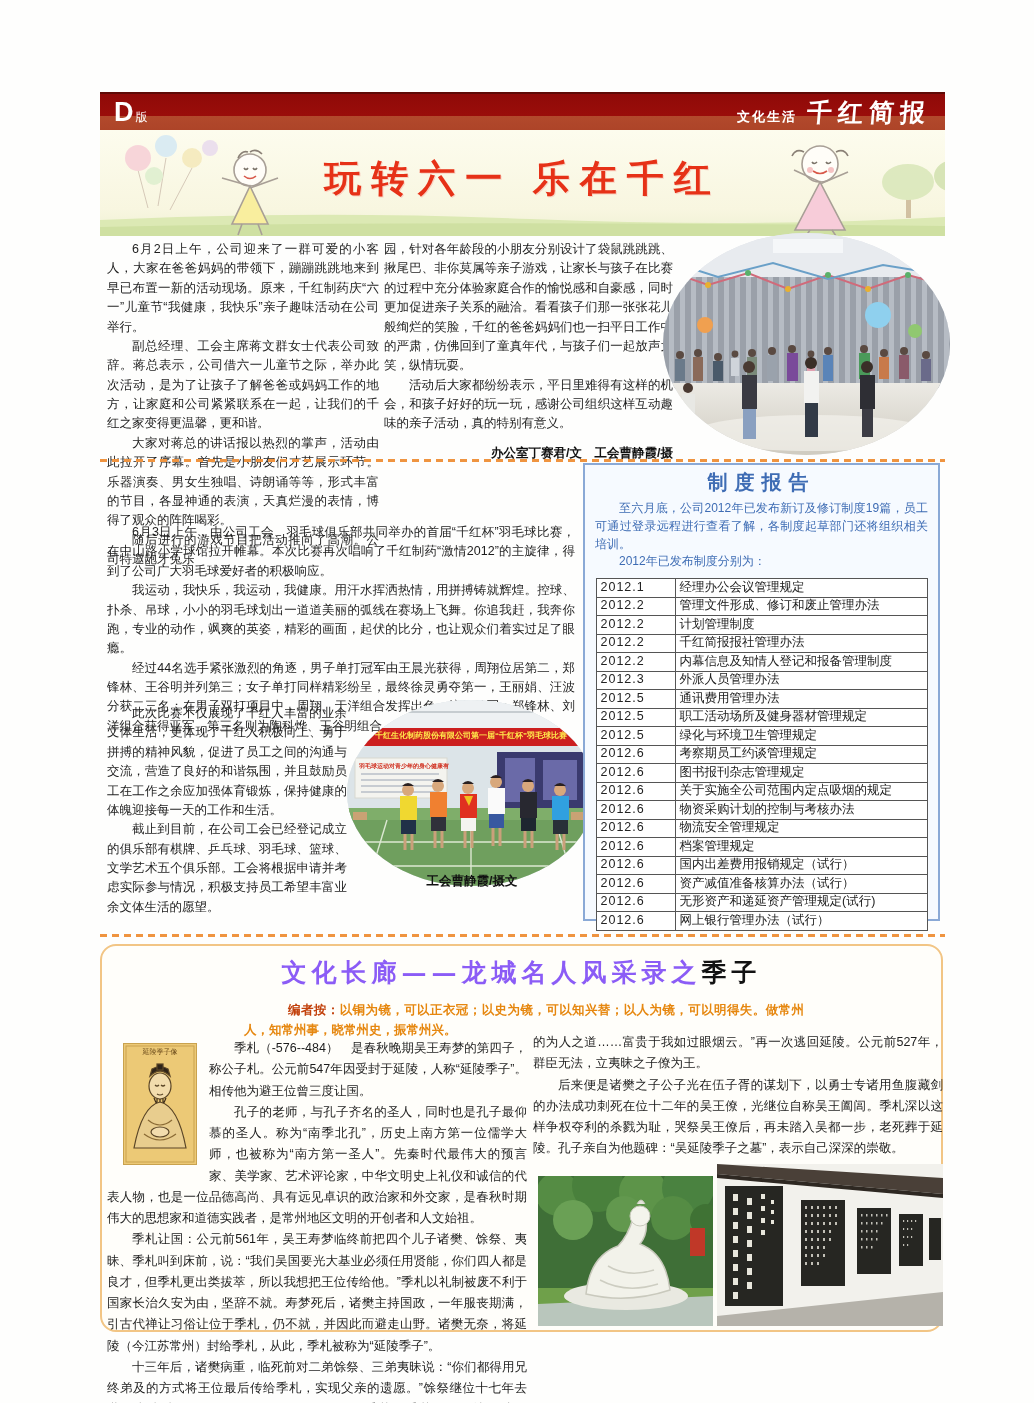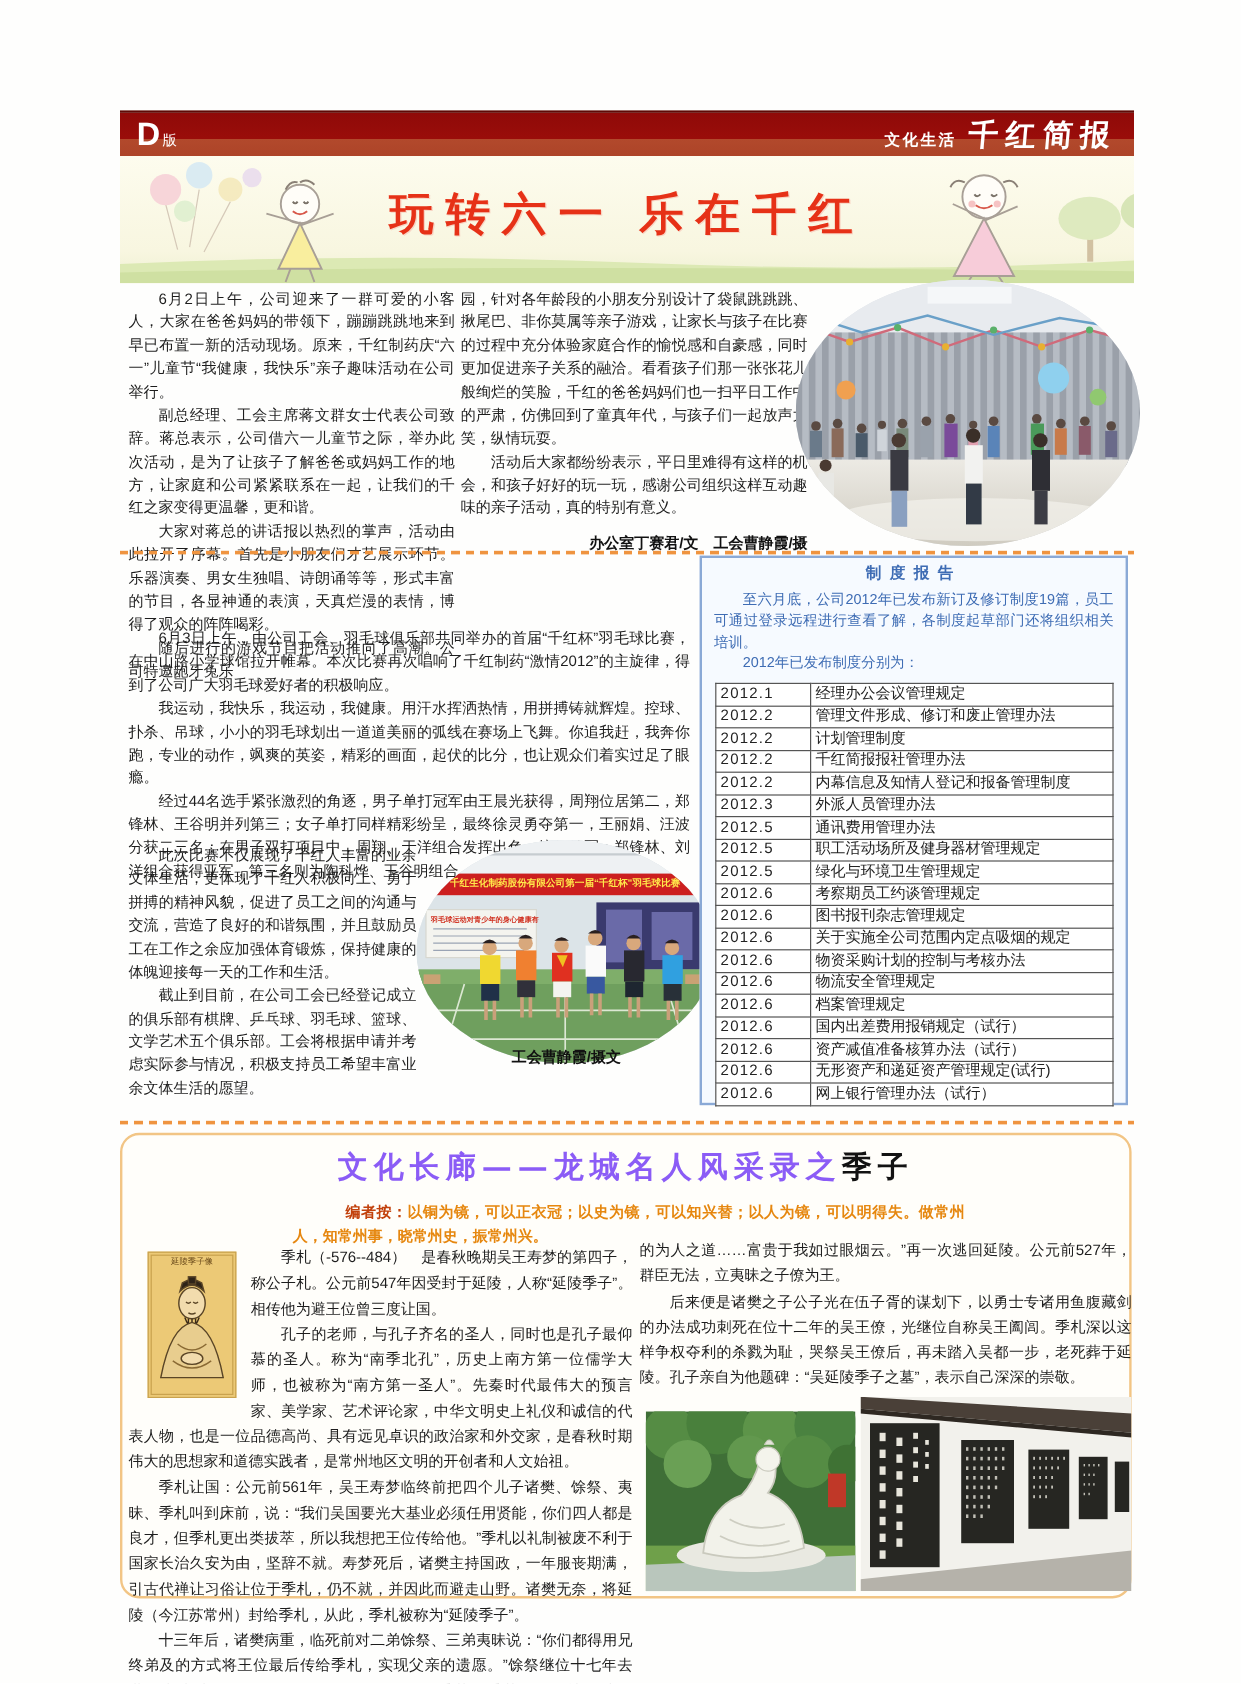--- a/index.html
+++ b/index.html
@@ -42,21 +42,21 @@
     background:repeating-linear-gradient(90deg,#ef9440 0 7px,transparent 7px 12px);}
 
   
   .bad-title{position:absolute;left:107px;top:486px;width:468px;text-align:center;
     font-size:23px;font-weight:800;color:#e60012;letter-spacing:1px;}
   .bad-byline{position:absolute;left:352px;top:873px;width:240px;text-align:center;}
 
   
   .regs{position:absolute;left:583px;top:463px;width:357px;height:458px;box-sizing:border-box;
     border:2px solid #8aa9d6;background:#f6faff;}
-  .regs-title{margin-top:4px;text-align:center;font-size:13px;font-weight:bold;
+  .regs-title{margin-top:4px;text-align:center;font-size:20px;font-weight:bold;
     color:#3e6cb4;letter-spacing:7px;}
   .regs-intro{margin:3px 10px 0;font-size:12px;color:#3e6cb4;line-height:1.5;
     text-indent:2em;text-align:justify;}
   .regs-label{margin:0 10px;font-size:12px;color:#3e6cb4;text-indent:2em;}
   .regs table{margin:8px auto 0;width:332px;border-collapse:collapse;background:#fff;
     font-size:12.5px;color:#222;}
   .regs td{border:1px solid #555;height:17.5px;padding:0 4px;line-height:1.1;}
   .regs td.date{width:70px;letter-spacing:1px;}
 
   

